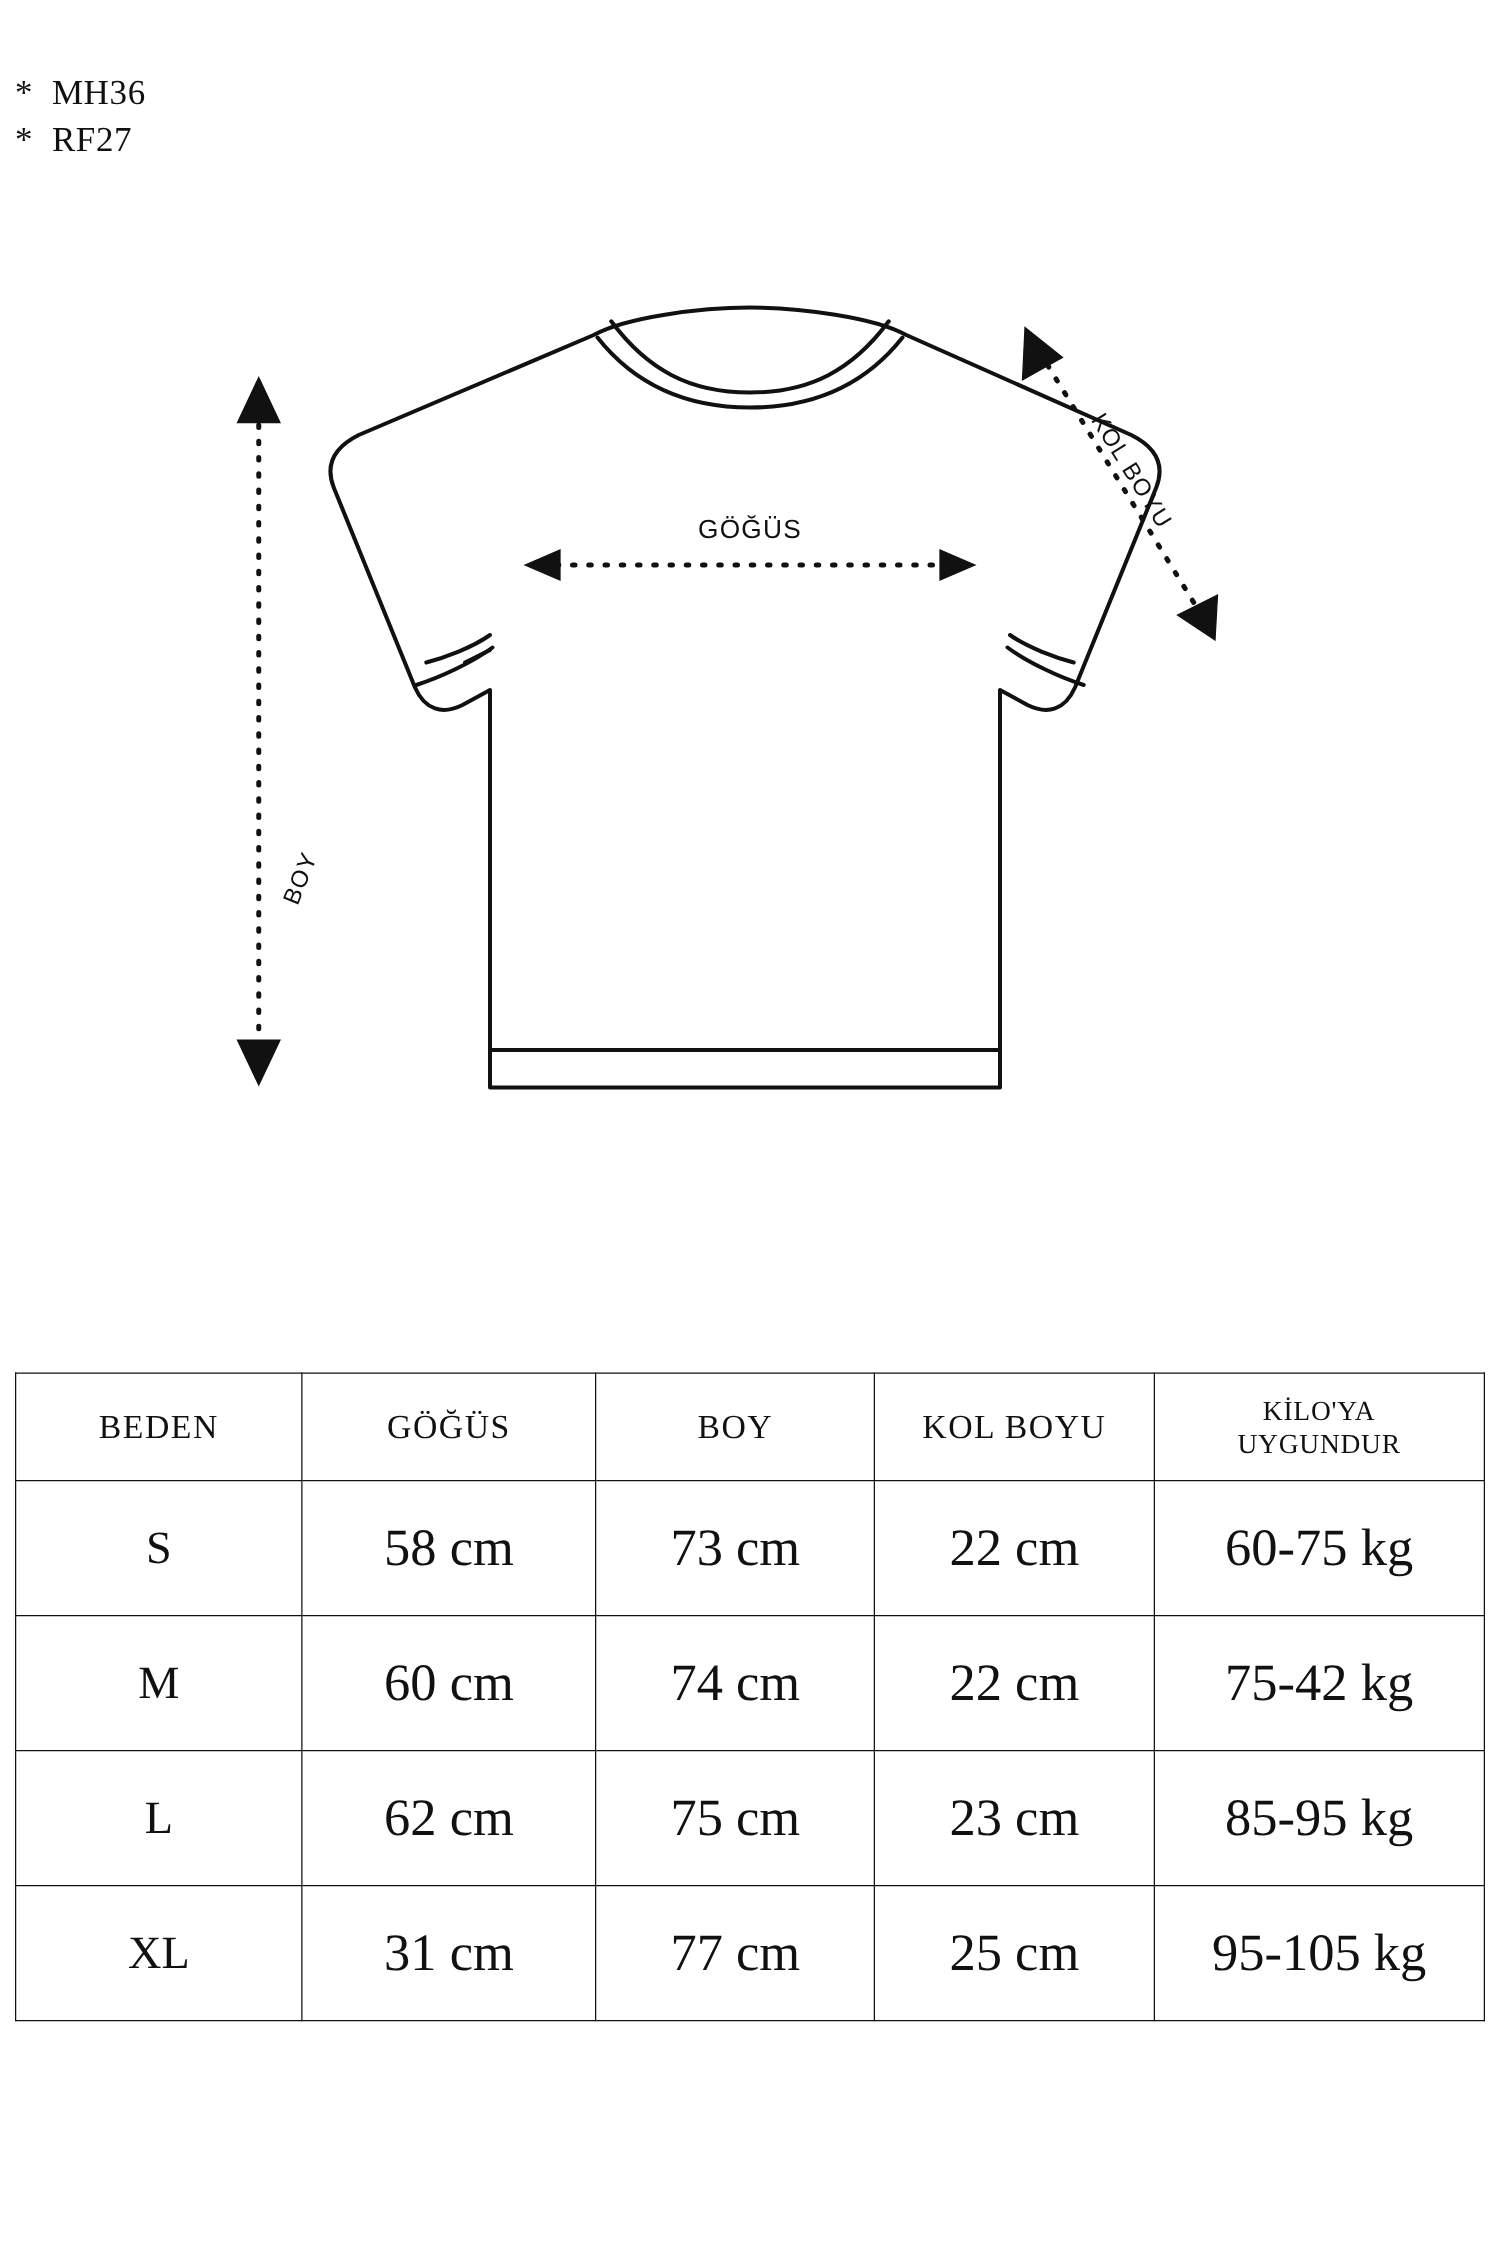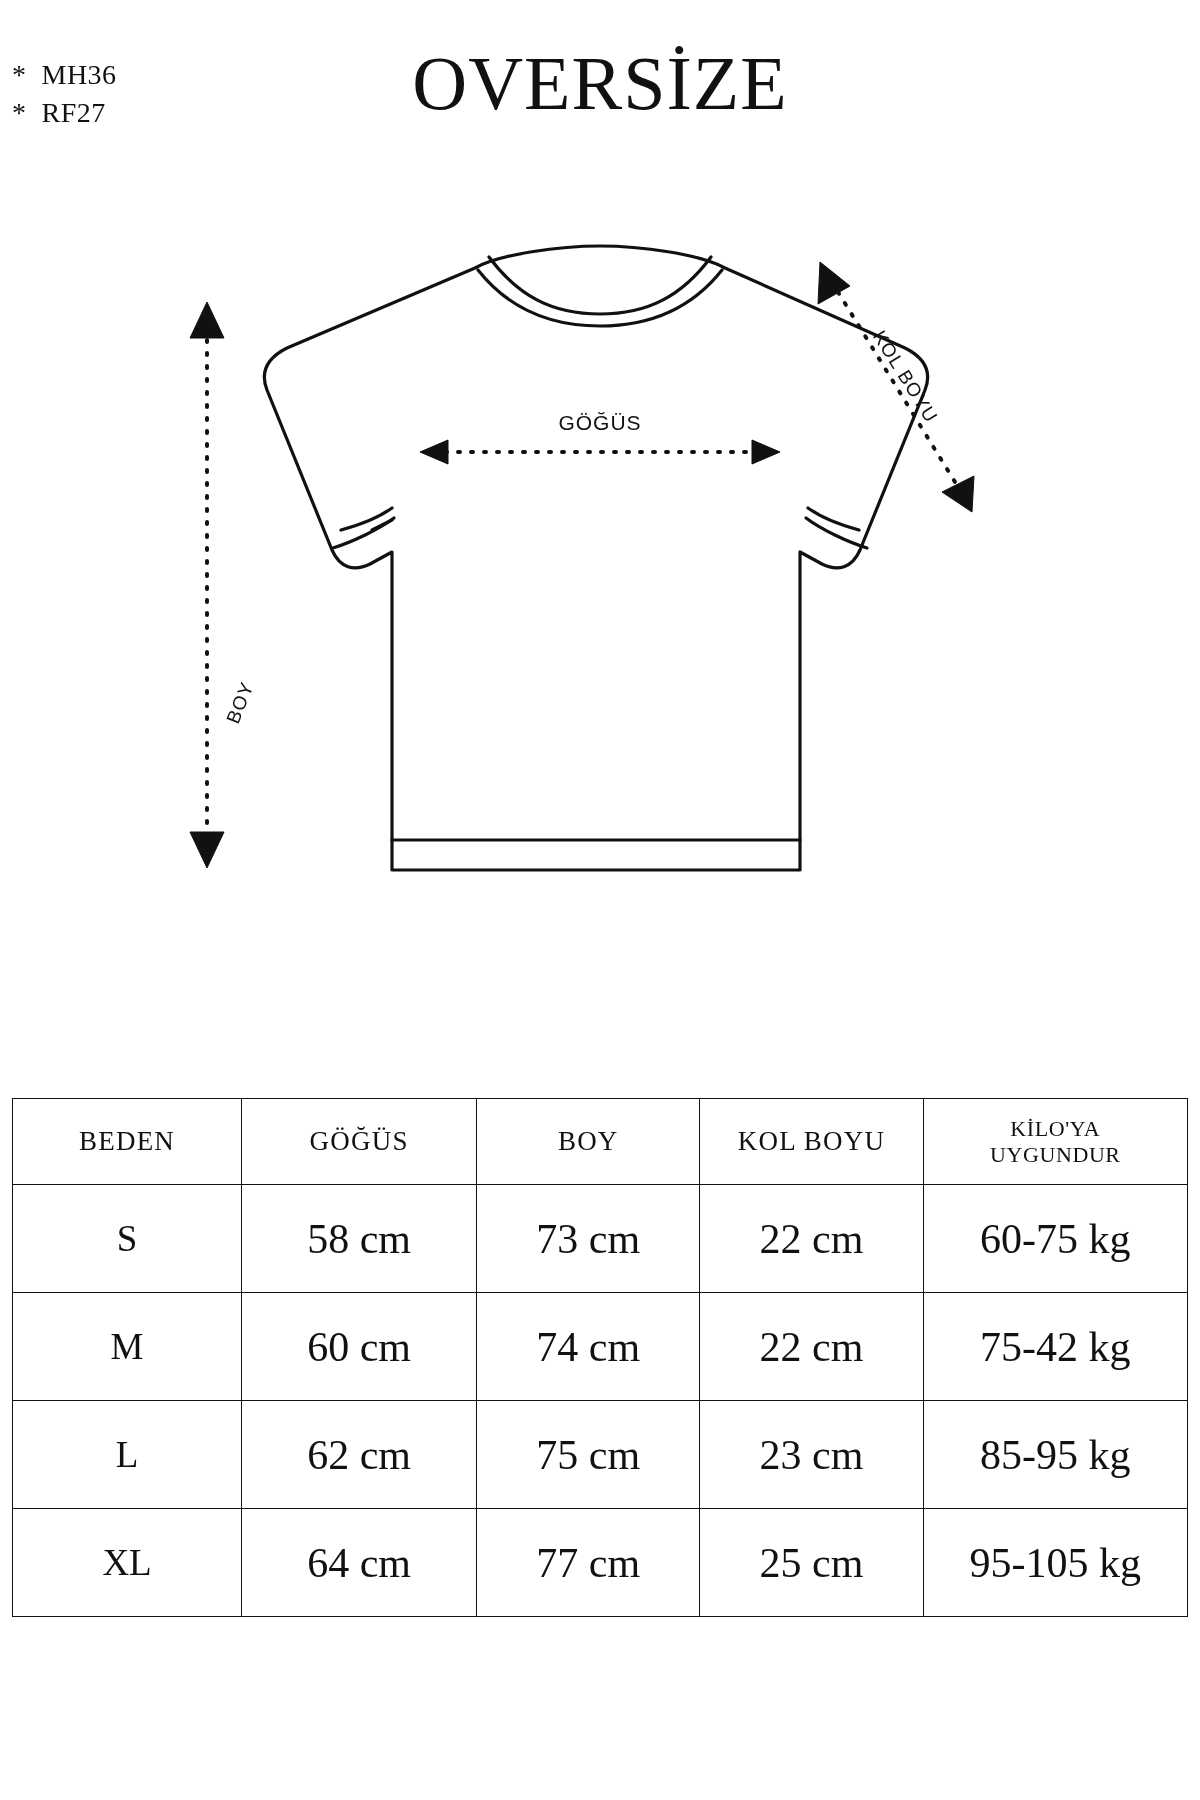--- a/index.html
+++ b/index.html
@@ -113,21 +113,20 @@
 </head>
 <body>
 
 <div class="page">
 
   <div class="codes">
     <div>*  MH36</div>
     <div>*  RF27</div>
   </div>
 
-  <div class="title">OVERSİZE</div>
 
   <div class="illustration">
     <svg width="1200" height="720" viewBox="0 0 1200 720">
 
       <g fill="none" stroke="#111111" stroke-width="3.2" stroke-linejoin="round" stroke-linecap="round">
         <path d="M475 38
                  C 500 24, 560 16, 600 16
                  C 640 16, 700 24, 725 38
                  L 905 118
                  C 925 128, 932 142, 925 160
@@ -216,21 +215,21 @@
         </tr>
         <tr>
           <td class="beden">L</td>
           <td>62 cm</td>
           <td>75 cm</td>
           <td>23 cm</td>
           <td>85-95 kg</td>
         </tr>
         <tr>
           <td class="beden">XL</td>
-          <td>64 cm</td>
+          <td>31 cm</td>
           <td>77 cm</td>
           <td>25 cm</td>
           <td>95-105 kg</td>
         </tr>
       </tbody>
     </table>
   </div>
 
 
 </div>

